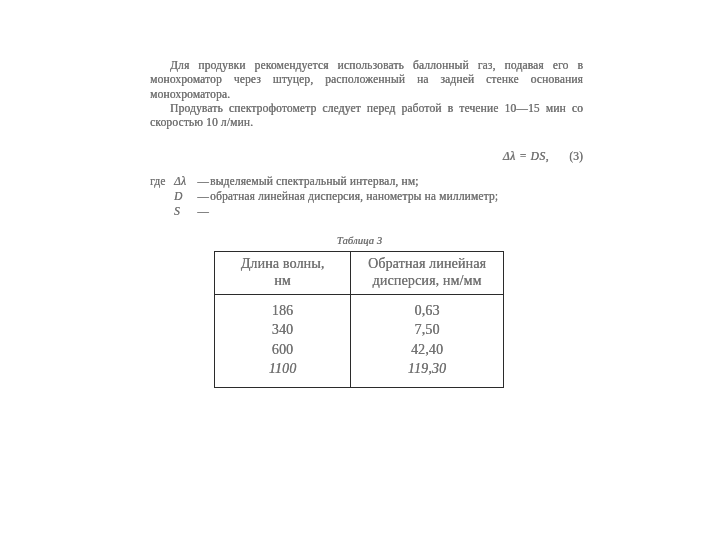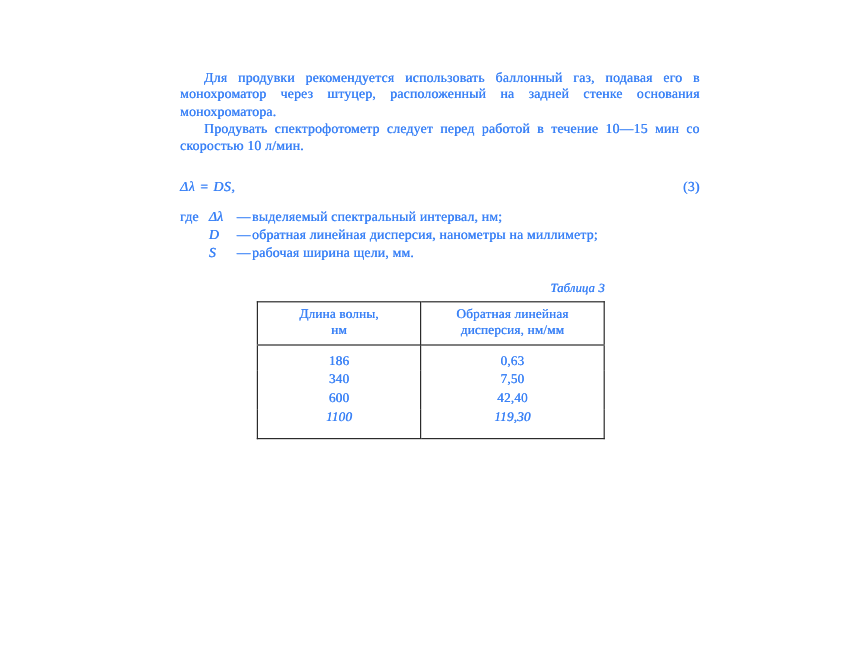--- a/index.html
+++ b/index.html
@@ -4,21 +4,21 @@
 <style>
   * { box-sizing: border-box; }
   html, body { margin: 0; padding: 0; background: #ffffff; }
   .canvas {
     position: relative;
     width: 680px;
     height: 540px;
     background: #ffffff;
     overflow: hidden;
     font-family: "Liberation Serif", "DejaVu Serif", serif;
-    color: #3b82f6;
+    color: #737373;
   }
   .scan {
     position: absolute;
     left: 150px;
     top: 58px;
     width: 433px;
     font-size: 11.5px;
     line-height: 1.24;
     letter-spacing: 0.15px;
     text-align: justify;
@@ -27,21 +27,21 @@
   .para { margin: 0; text-indent: 20px; }
   .block-gap { height: 13px; }
 
   .formula-row {
     display: flex;
     align-items: baseline;
     margin: 7px 0 6px 0;
   }
   .formula-expression {
     flex: 1;
-    text-align: left;
+    text-align: right;
     font-style: italic;
     letter-spacing: 0.5px;
   }
   .formula-number { width: 34px; text-align: right; font-style: normal; }
 
   .definitions { margin: 10px 0 0 0; }
   .def-line { display: flex; margin: 0 0 1px 0; }
   .def-prefix { width: 24px; flex: 0 0 24px; }
   .def-term {
     width: 22px; flex: 0 0 22px;
@@ -50,27 +50,27 @@
     padding-right: 4px;
   }
   .def-dash { width: 14px; flex: 0 0 14px; text-align: center; }
   .def-text { flex: 1; text-align: left; }
 
   .table-block { margin-top: 16px; margin-left: 64px; width: 290px; }
   .table-caption {
     font-style: italic;
     font-size: 10.5px;
     margin: 0 0 4px 1px;
-    text-align: right;
+    text-align: center;
     text-indent: 0;
   }
   table.data-table {
     border-collapse: collapse;
     width: 290px;
-    font-size: 11px;
+    font-size: 14px;
     text-shadow: 0.3px 0 0 currentColor;
   }
   table.data-table th, table.data-table td {
     border: none;
     text-align: center;
     vertical-align: middle;
     padding: 1px 4px;
   }
   table.data-table { border: 1.4px solid #2b2b2b; }
   table.data-table th { border-bottom: 1.2px solid #2b2b2b; font-weight: normal; white-space: pre-line; line-height: 1.2; padding: 4px 4px; }
@@ -111,21 +111,20 @@
       <div class="def-line">
         <span class="def-prefix"></span>
         <span class="def-term">D</span>
         <span class="def-dash">—</span>
         <span class="def-text">обратная линейная дисперсия, нанометры на миллиметр;</span>
       </div>
       <div class="def-line">
         <span class="def-prefix"></span>
         <span class="def-term">S</span>
         <span class="def-dash">—</span>
-        <span class="def-text">рабочая ширина щели, мм.</span>
       </div>
     </div>
 
     <div class="table-block">
       <div class="table-caption">Таблица 3</div>
       <table class="data-table">
         <thead>
           <tr>
             <th>Длина волны,
 нм</th>

